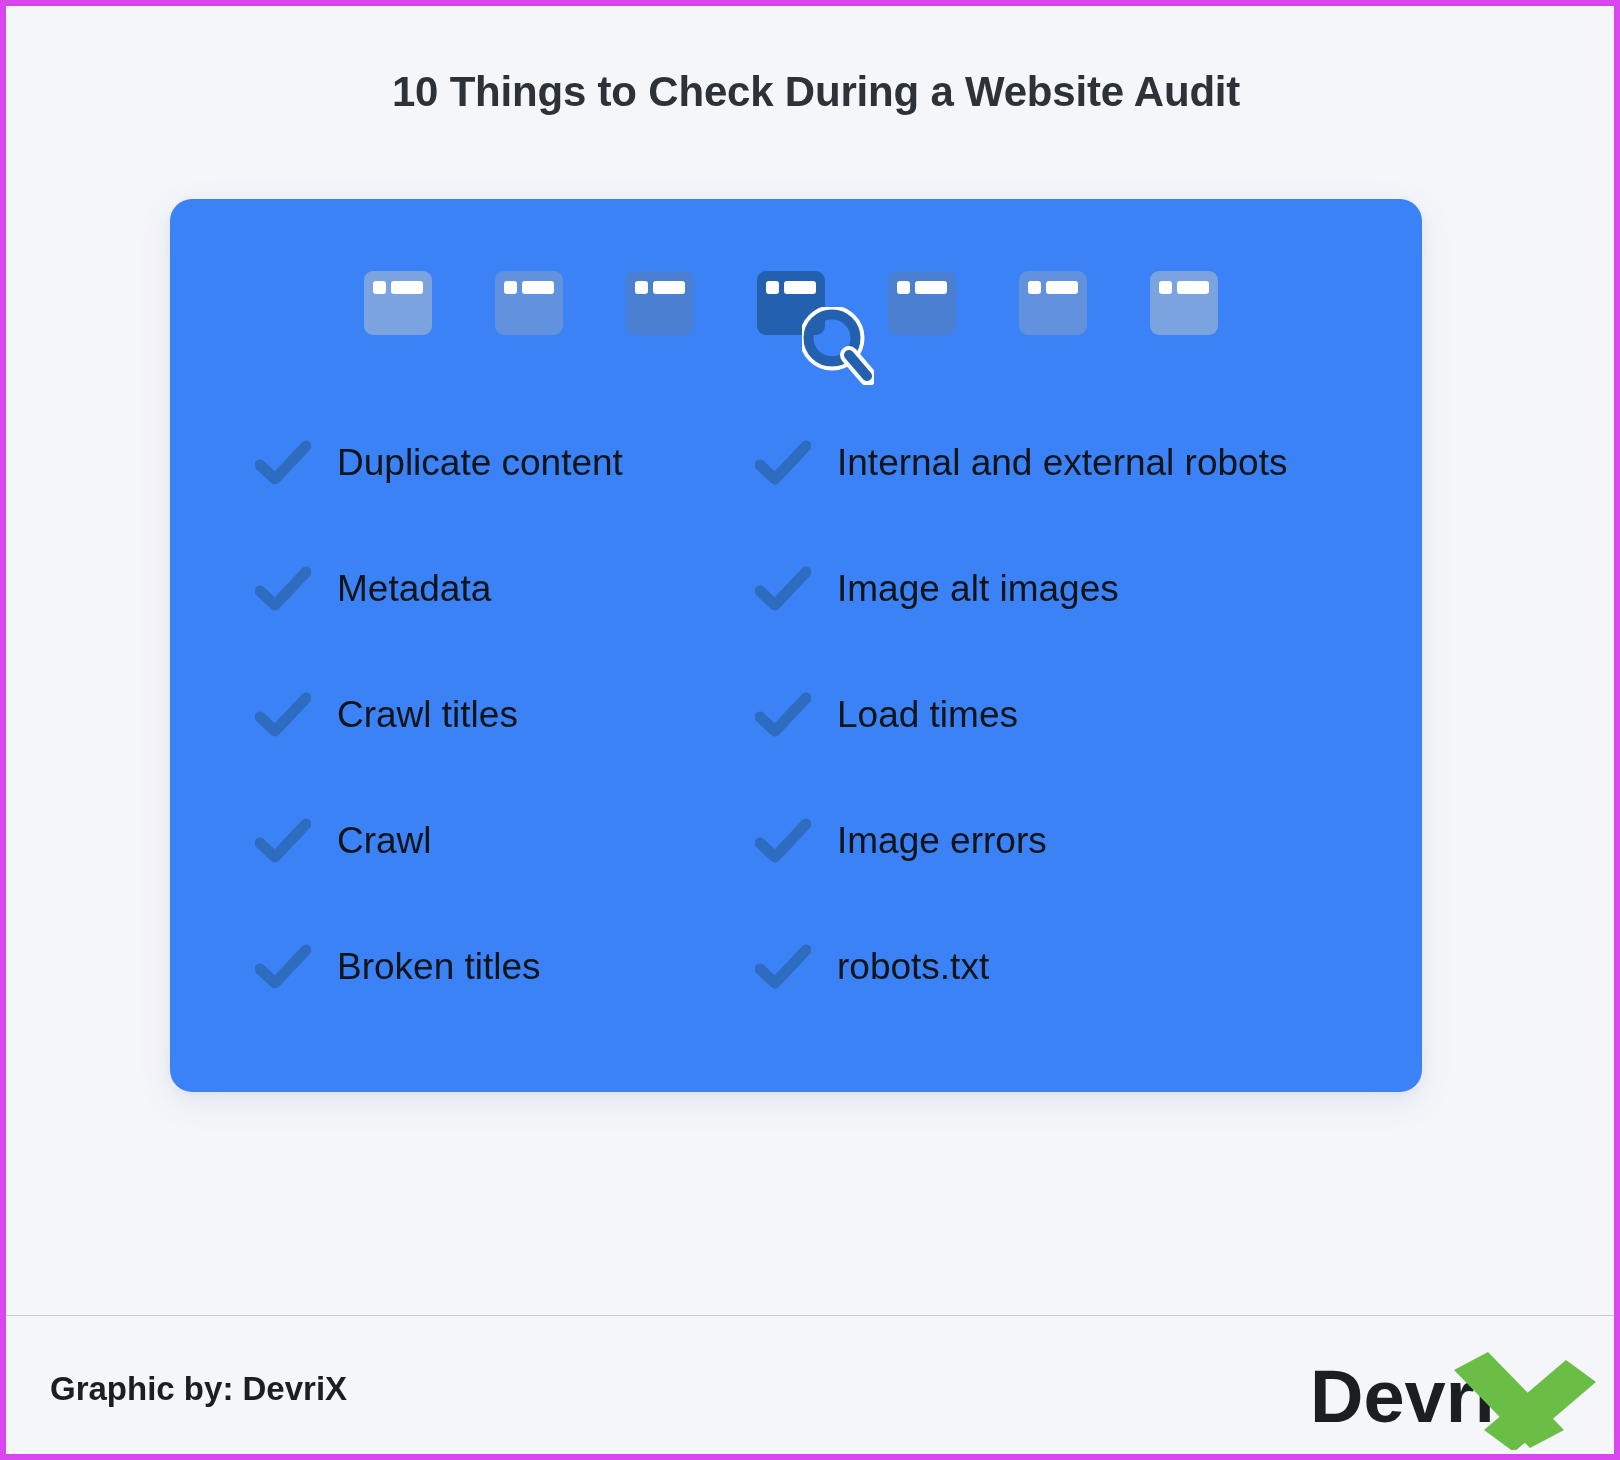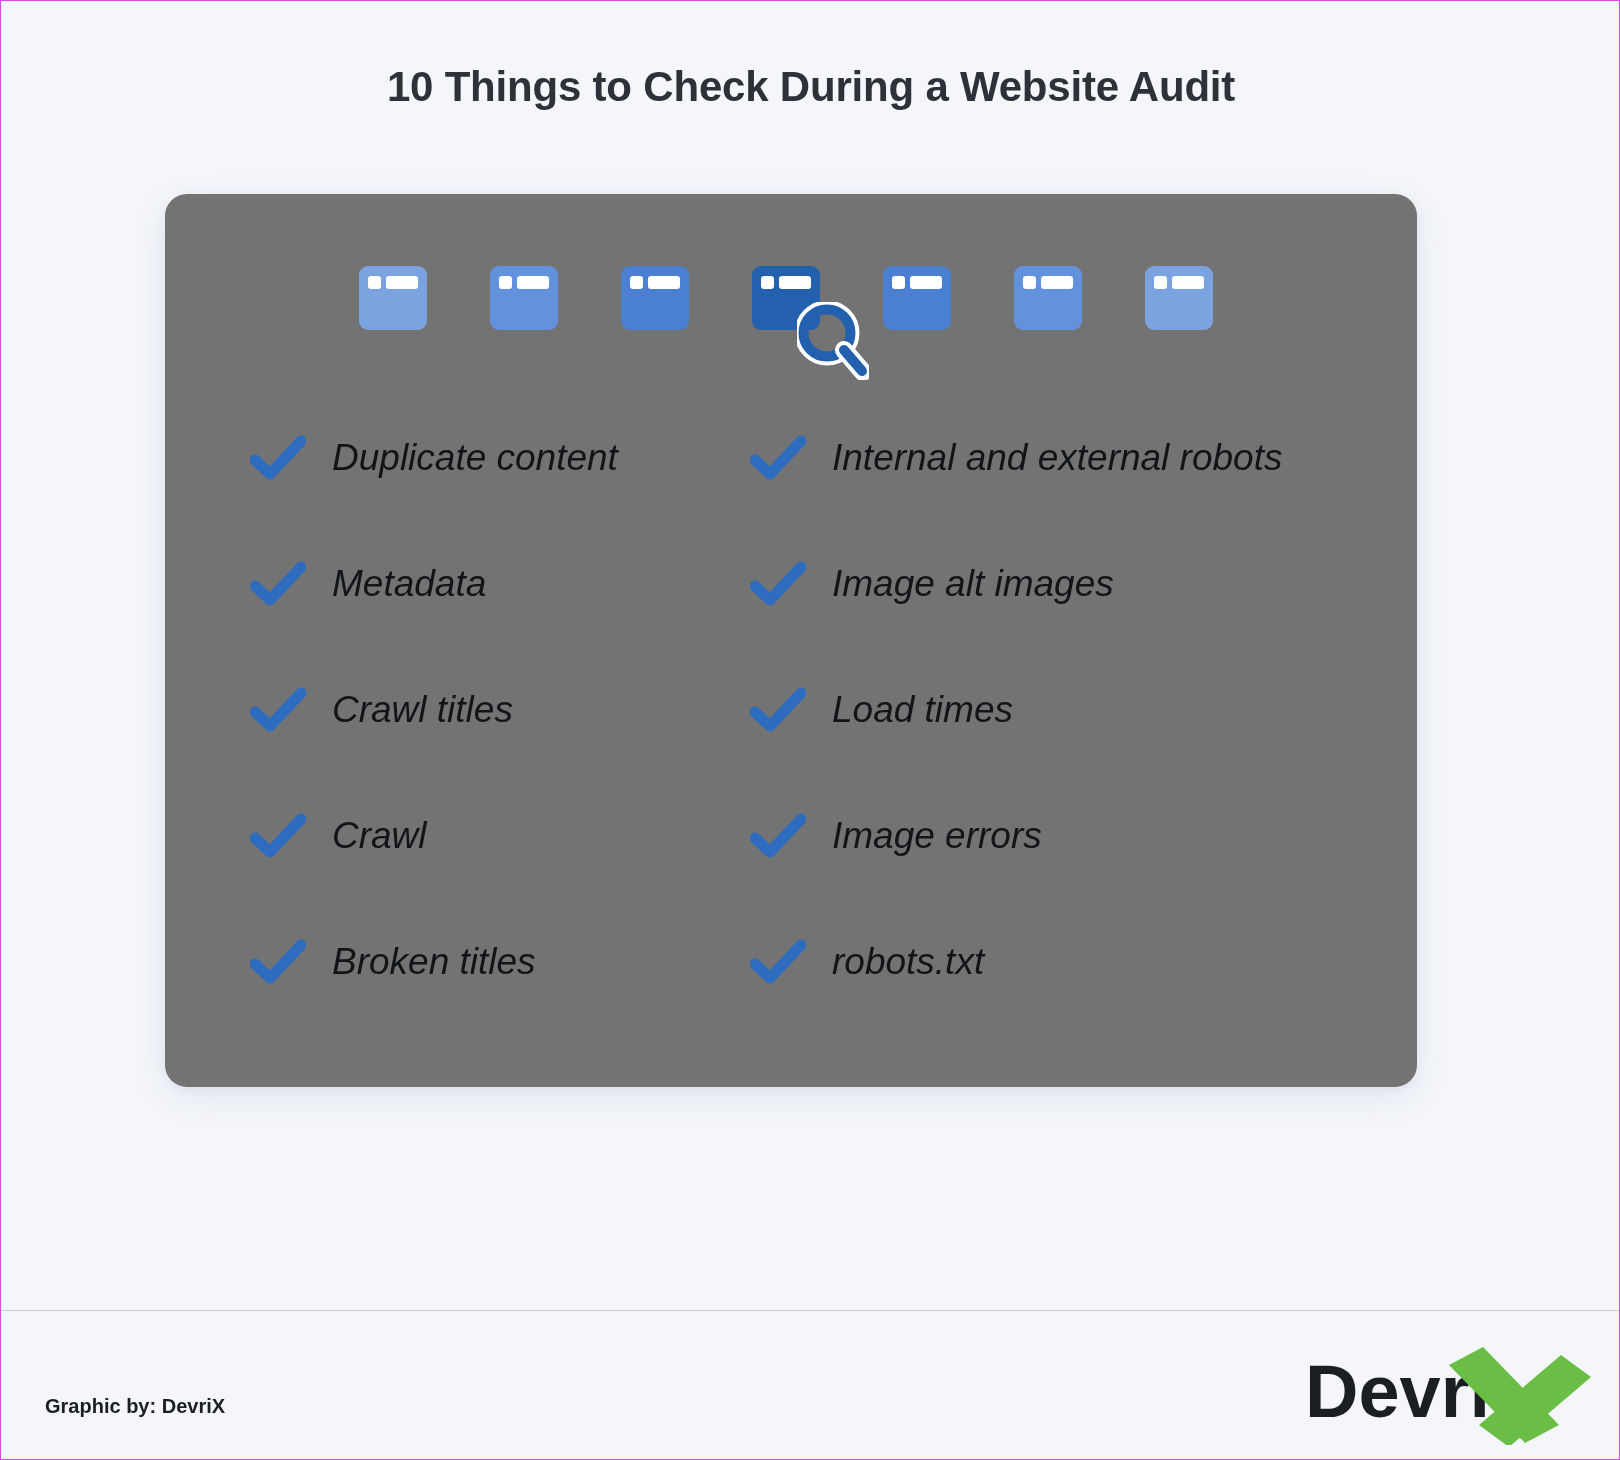--- a/index.html
+++ b/index.html
@@ -9,21 +9,21 @@
   }
   body {
     font-family: "Liberation Sans", sans-serif;
   }
   .canvas {
     position: relative;
     width: 1620px;
     height: 1460px;
     background: #f4f6fa;
     box-sizing: border-box;
-    border: 1px solid #d946ef;
+    border: 6px solid #d946ef;
     overflow: hidden;
   }
 
   
   .title {
     position: absolute;
     left: 0;
     top: 62px;
     width: 1620px;
     text-align: center;
@@ -35,25 +35,24 @@
     white-space: nowrap;
   }
 
   
   .card {
     position: absolute;
     left: 164px;
     top: 193px;
     width: 1252px;
     height: 893px;
-    background: #737373;
+    background: #3b82f6;
     border-radius: 22px;
     box-shadow: 0 10px 34px rgba(70, 92, 140, 0.10),
                 0 2px 10px rgba(70, 92, 140, 0.06);
-    font-style: italic;
   }
 
   
   .icon-strip {
     position: absolute;
     left: 0;
     top: 60px;
     width: 1252px;
     height: 130px;
   }
@@ -123,26 +122,25 @@
     position: absolute;
     left: 0;
     top: 1310px;
     width: 1620px;
     height: 149px;
   }
   .credit {
     position: absolute;
     left: 44px;
     top: 54px;
-    font-size: 20px;
+    font-size: 33px;
     font-weight: 700;
     color: #1b1e22;
     font-family: "Liberation Sans", sans-serif;
     white-space: nowrap;
-    margin-top: 30px;
   }
   .logo {
     position: absolute;
     right: 22px;
     top: 18px;
     width: 300px;
     height: 116px;
   }
   .logo svg { display: block; width: 300px; height: 116px; }
 </style>

